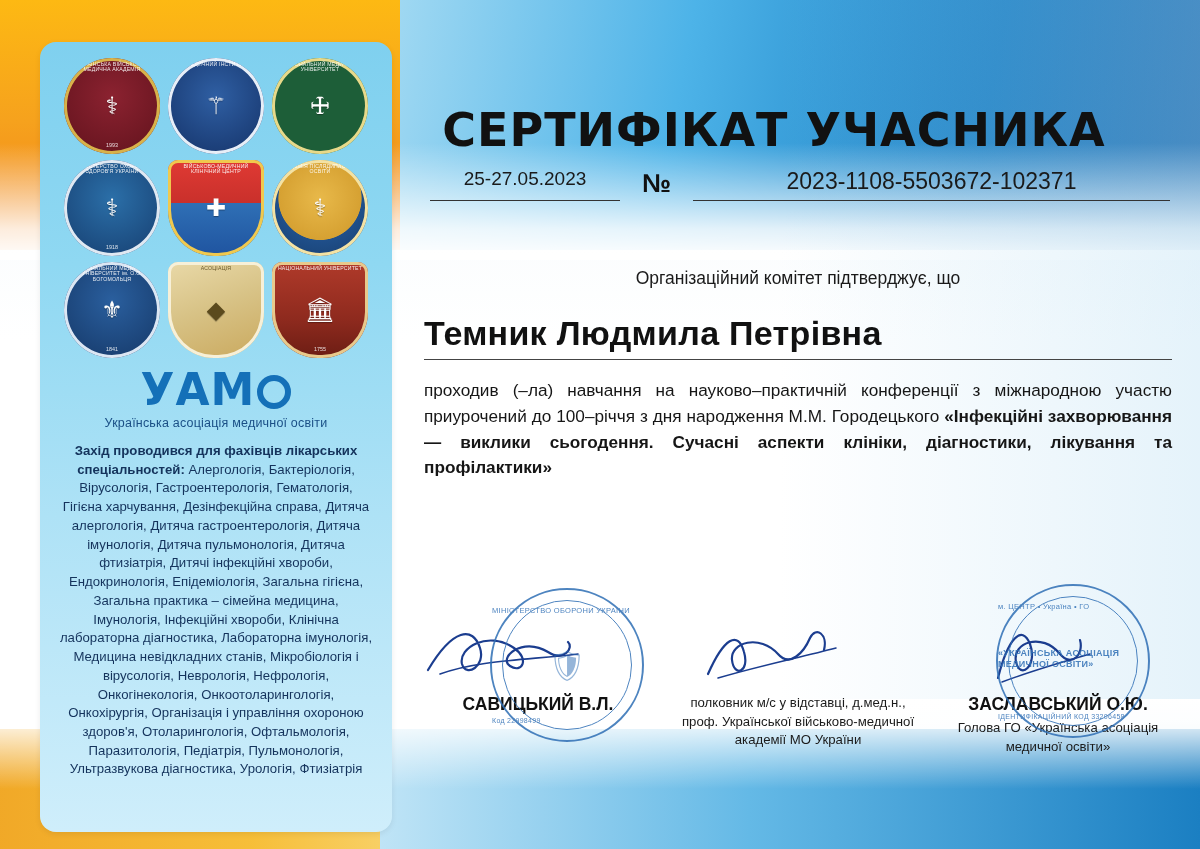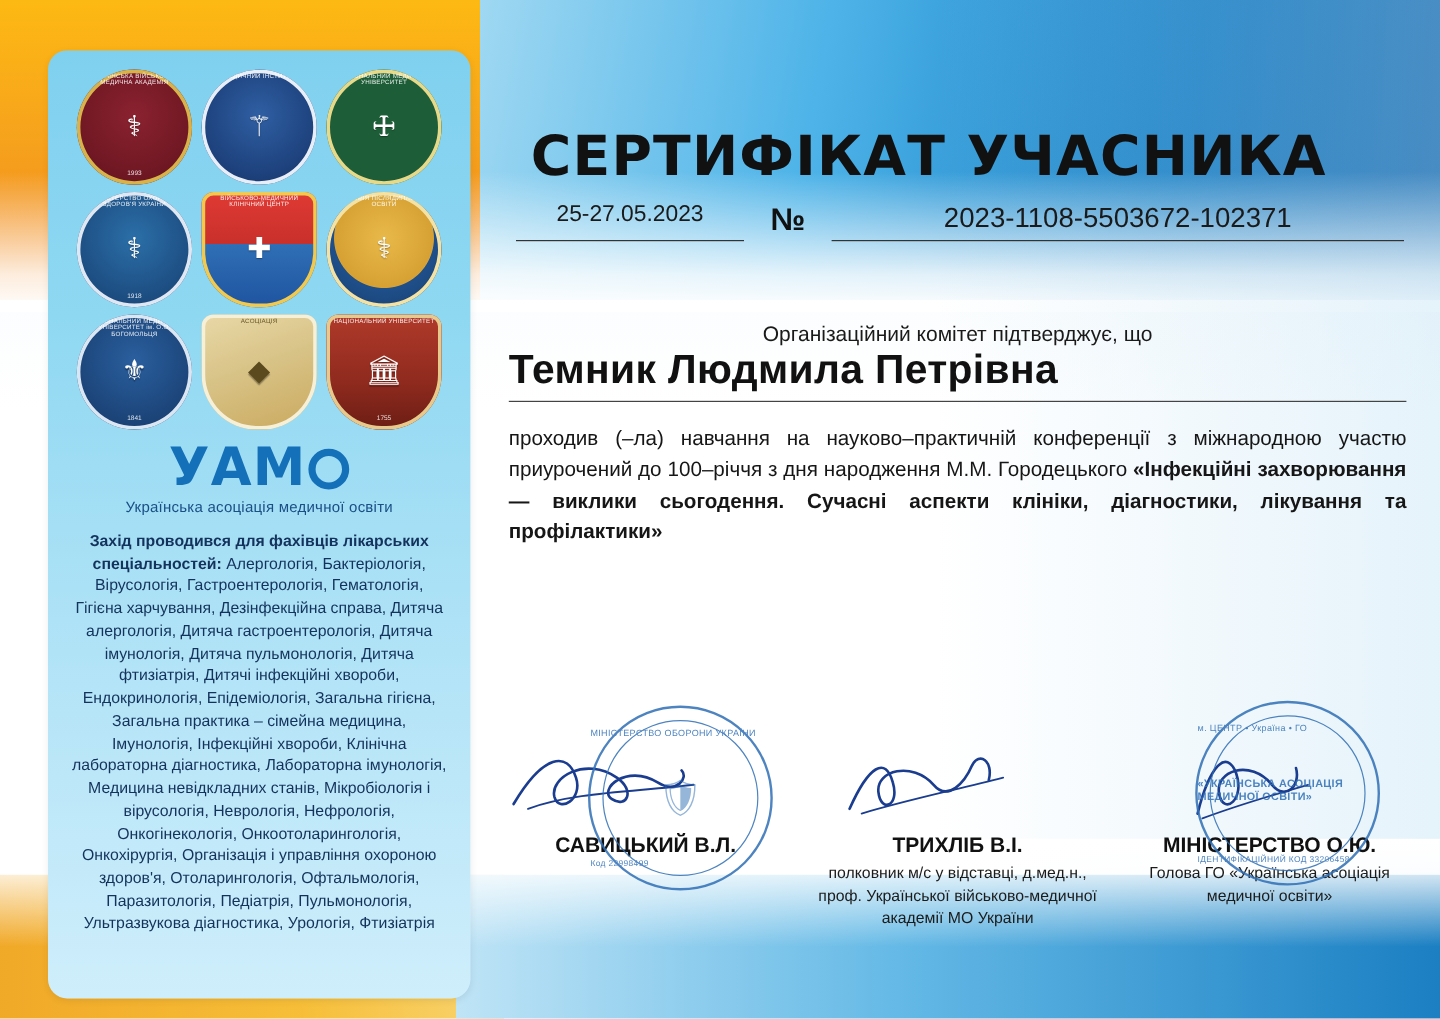--- a/index.html
+++ b/index.html
@@ -213,21 +213,21 @@
 
   .body {
     position: absolute;
     left: 424px; top: 268px;
     width: 748px;
   }
   .intro {
     text-align: center;
     font-size: 17.5px;
     color: #1a1a1a;
-    margin-bottom: 0;
+    margin-bottom: 25px;
   }
   .participant {
     font-size: 34px;
     font-weight: 700;
     color: #111;
     padding-bottom: 6px;
     border-bottom: 1.6px solid #444;
     margin-bottom: 18px;
     letter-spacing: .3px;
   }
@@ -415,34 +415,33 @@
       <div class="sig-name">САВИЦЬКИЙ В.Л.</div>
     </div>
 
     <div class="sig-block">
       <div class="sig-scribble">
         <svg class="ink" width="240" height="86" viewBox="0 0 240 86">
           <path d="M30 66 C46 30, 60 22, 66 44 C72 64, 56 70, 54 52 C52 34, 82 26, 100 46 C112 60, 126 44, 132 30 C138 18, 150 26, 146 42" fill="none" stroke="#1b3d8f" stroke-width="2.2" stroke-linecap="round"></path>
           <path d="M40 70 C80 58, 120 50, 158 40" fill="none" stroke="#1b3d8f" stroke-width="1.5" stroke-linecap="round"></path>
         </svg>
       </div>
-      <div class="sig-name">ТРИХЛІБ В.І.</div>
       <div class="sig-role">полковник м/с у відставці, д.мед.н., проф. Української військово-медичної академії МО України</div>
     </div>
 
     <div class="sig-block">
       <div class="sig-scribble">
         <svg class="ink" width="240" height="86" viewBox="0 0 240 86">
           <path d="M60 70 C70 30, 84 16, 92 36 C100 58, 82 72, 78 54 C74 34, 104 24, 122 46 C134 60, 146 46, 142 32" fill="none" stroke="#1b3d8f" stroke-width="2.2" stroke-linecap="round"></path>
           <path d="M64 74 C96 62, 124 54, 152 46" fill="none" stroke="#1b3d8f" stroke-width="1.5" stroke-linecap="round"></path>
         </svg>
         <div class="stamp" id="stamp-3">
           <div class="st-top">м. ЦЕНТР • Україна • ГО</div>
           <div class="st-mid">«УКРАЇНСЬКА АСОЦІАЦІЯ МЕДИЧНОЇ ОСВІТИ»</div>
           <div class="st-bot">ІДЕНТИФІКАЦІЙНИЙ КОД 33206458</div>
         </div>
       </div>
-      <div class="sig-name">МІНІСТЕРСТВО О.Ю.</div>
+      <div class="sig-name">ЗАСЛАВСЬКИЙ О.Ю.</div>
       <div class="sig-role">Голова ГО «Українська асоціація медичної освіти»</div>
     </div>
 
   </div>
 </div>
 
 </body></html>

